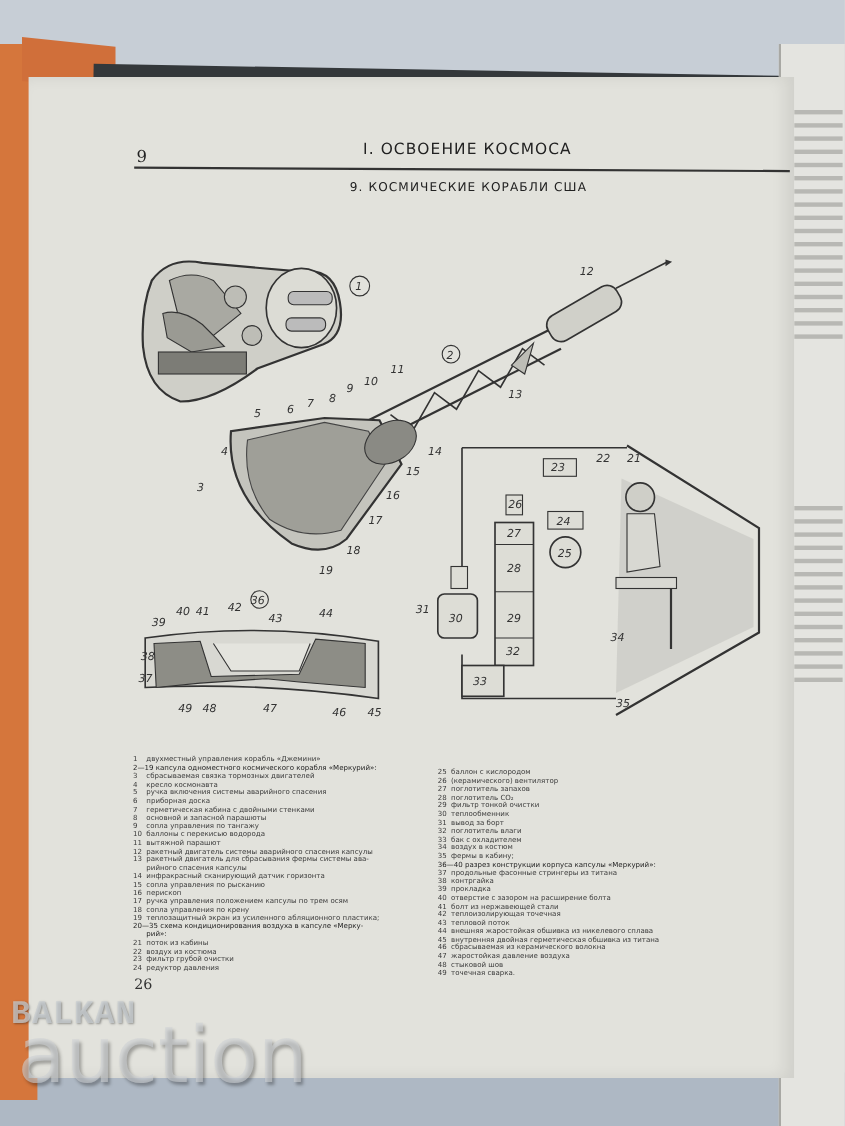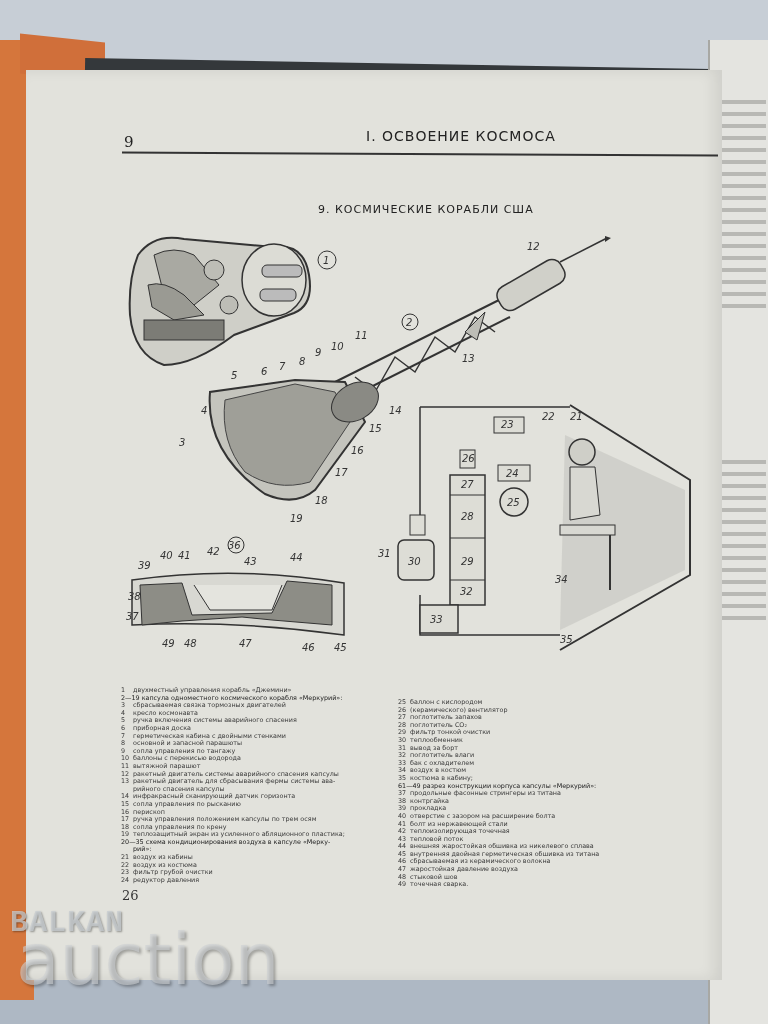--- a/index.html
+++ b/index.html
@@ -14,23 +14,23 @@
     .page {
       position:absolute; left:26px; top:70px; width:696px; height:910px;
       background:#e2e2dc; box-shadow: inset -8px 0 14px rgba(0,0,0,.08);
     }
     .rightpage { position:absolute; left:708px; top:40px; width:60px; height:984px; background:#e4e4e0; border-left:2px solid #a8a8a4; }
     .rightpage .txt { position:absolute; left:12px; width:44px; height:4px; background:#b8b8b4; }
     .bottomfloor { position:absolute; left:0; top:975px; width:768px; height:49px; background:#aeb8c4; }
     .bottomshadow { position:absolute; left:0; top:965px; width:720px; height:25px; background:#4a4c50; transform:rotate(1.2deg); opacity:.8; }
 
     .pg-num { position:absolute; left:124px; top:133px; font-size:15px; color:#222; }
-    .chapter { position:absolute; left:330px; top:128px; font-size:14px; letter-spacing:1px; color:#222; font-family:"DejaVu Sans", sans-serif;margin-left:36px; }
+    .chapter { position:absolute; left:330px; top:128px; font-size:14px; letter-spacing:1px; color:#222; font-family:"DejaVu Sans", sans-serif; }
     .rule { position:absolute; left:122px; top:153px; width:596px; height:2px; background:#333; transform:rotate(0.3deg); }
-    .section { position:absolute; left:318px; top:164px; font-size:11px; letter-spacing:1px; color:#222; font-family:"DejaVu Sans", sans-serif;margin-top:39px; }
+    .section { position:absolute; left:318px; top:164px; font-size:11px; letter-spacing:1px; color:#222; font-family:"DejaVu Sans", sans-serif; }
 
     .fig { position:absolute; }
     .figlabel { font-family:"DejaVu Sans", sans-serif; font-style:italic; font-size:10px; fill:#333; }
 
     .legend { position:absolute; font-family:"DejaVu Sans", sans-serif; font-size:6.4px; line-height:7.6px; color:#3a3a3a; }
     .legend .li { white-space:nowrap; }
     .legend .li.bold { font-weight:normal; color:#222; }
     .legend .num { display:inline-block; min-width:10px; }
     .footer-num { position:absolute; left:122px; top:888px; font-size:13px; color:#333; }
 
@@ -207,38 +207,38 @@
     <div class="li"><span class="num">13</span> <span>ракетный двигатель для сбрасывания фермы системы ава-</span></div>
     <div class="li"><span class="num"></span> <span>рийного спасения капсулы</span></div>
     <div class="li"><span class="num">14</span> <span>инфракрасный сканирующий датчик горизонта</span></div>
     <div class="li"><span class="num">15</span> <span>сопла управления по рысканию</span></div>
     <div class="li"><span class="num">16</span> <span>перископ</span></div>
     <div class="li"><span class="num">17</span> <span>ручка управления положением капсулы по трем осям</span></div>
     <div class="li"><span class="num">18</span> <span>сопла управления по крену</span></div>
     <div class="li"><span class="num">19</span> <span>теплозащитный экран из усиленного абляционного пластика;</span></div>
     <div class="li bold"><span class="num">20—35</span> <span>схема кондиционирования воздуха в капсуле «Мерку-</span></div>
     <div class="li bold"><span class="num"></span> <span>рий»:</span></div>
-    <div class="li"><span class="num">21</span> <span>воздух из кабины</span></div>
+    <div class="li"><span class="num">21</span> <span>поток из кабины</span></div>
     <div class="li"><span class="num">22</span> <span>воздух из костюма</span></div>
     <div class="li"><span class="num">23</span> <span>фильтр грубой очистки</span></div>
     <div class="li"><span class="num">24</span> <span>редуктор давления</span></div>
   </div>
 <div class="legend" style="left:398px;top:699px" id="legend-right">
     <div class="li"><span class="num">25</span> <span>баллон с кислородом</span></div>
     <div class="li"><span class="num">26</span> <span>(керамического) вентилятор</span></div>
     <div class="li"><span class="num">27</span> <span>поглотитель запахов</span></div>
     <div class="li"><span class="num">28</span> <span>поглотитель CO₂</span></div>
     <div class="li"><span class="num">29</span> <span>фильтр тонкой очистки</span></div>
     <div class="li"><span class="num">30</span> <span>теплообменник</span></div>
     <div class="li"><span class="num">31</span> <span>вывод за борт</span></div>
     <div class="li"><span class="num">32</span> <span>поглотитель влаги</span></div>
     <div class="li"><span class="num">33</span> <span>бак с охладителем</span></div>
     <div class="li"><span class="num">34</span> <span>воздух в костюм</span></div>
-    <div class="li"><span class="num">35</span> <span>костюма в кабину;</span></div>
-    <div class="li bold"><span class="num">61—49</span> <span>разрез конструкции корпуса капсулы «Меркурий»:</span></div>
+    <div class="li"><span class="num">35</span> <span>фермы в кабину;</span></div>
+    <div class="li bold"><span class="num">36—40</span> <span>разрез конструкции корпуса капсулы «Меркурий»:</span></div>
     <div class="li"><span class="num">37</span> <span>продольные фасонные стрингеры из титана</span></div>
     <div class="li"><span class="num">38</span> <span>контргайка</span></div>
     <div class="li"><span class="num">39</span> <span>прокладка</span></div>
     <div class="li"><span class="num">40</span> <span>отверстие с зазором на расширение болта</span></div>
     <div class="li"><span class="num">41</span> <span>болт из нержавеющей стали</span></div>
     <div class="li"><span class="num">42</span> <span>теплоизолирующая точечная</span></div>
     <div class="li"><span class="num">43</span> <span>тепловой поток</span></div>
     <div class="li"><span class="num">44</span> <span>внешняя жаростойкая обшивка из никелевого сплава</span></div>
     <div class="li"><span class="num">45</span> <span>внутренняя двойная герметическая обшивка из титана</span></div>
     <div class="li"><span class="num">46</span> <span>сбрасываемая из керамического волокна</span></div>

